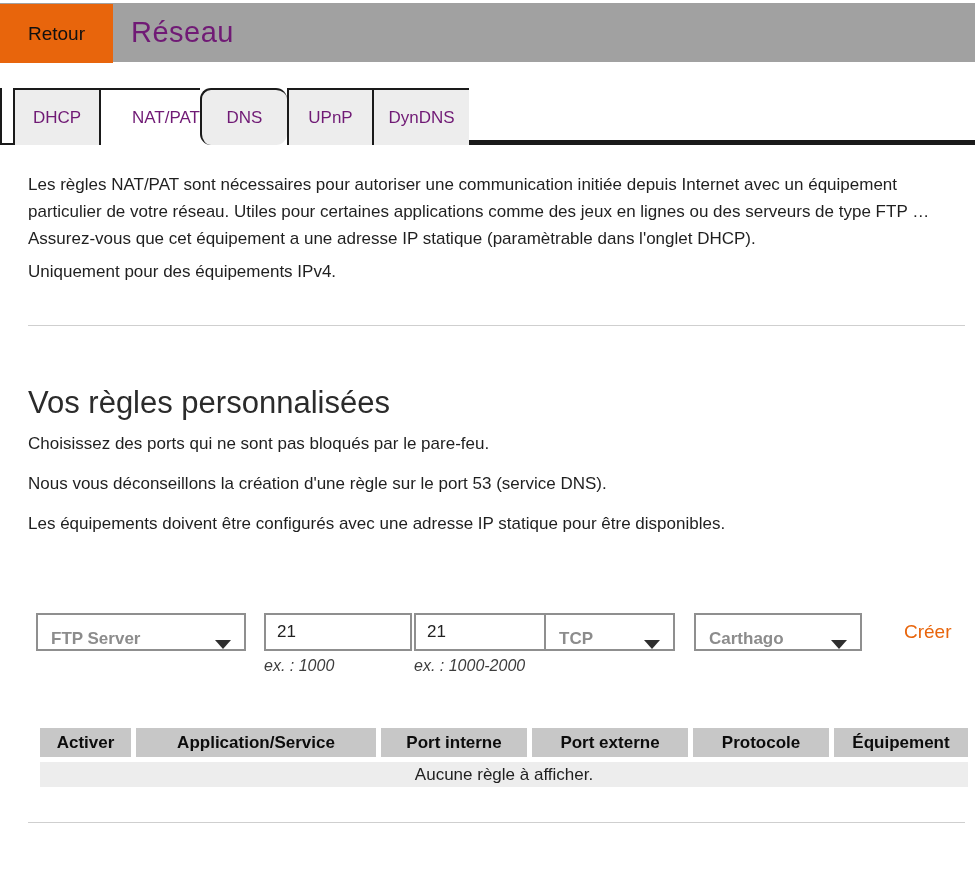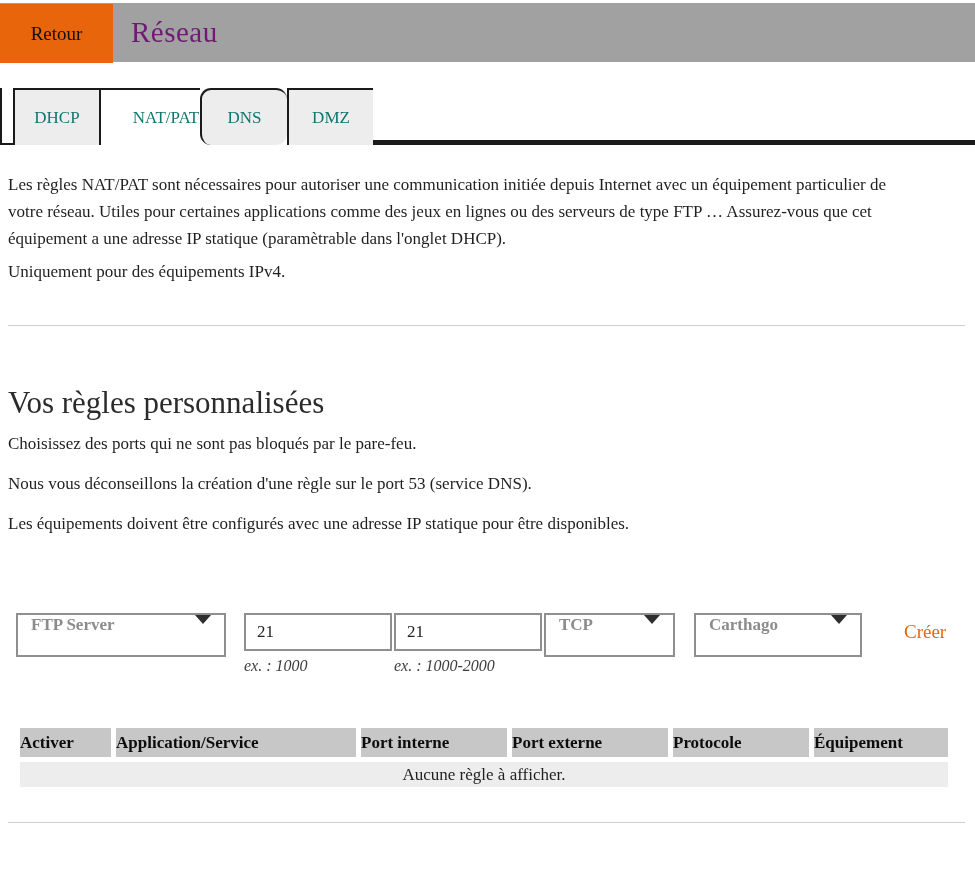--- a/index.html
+++ b/index.html
@@ -1,15 +1,15 @@
 <!DOCTYPE html>
 <html><head>
 <meta charset="utf-8">
 <style>
-  * { box-sizing: border-box; font-family: Liberation Serif, serif; }
+  * { box-sizing: border-box; }
   html, body { margin: 0; padding: 0; }
   body {
     width: 975px; height: 870px; background: #fff; overflow: hidden;
     font-family: "Liberation Sans", "DejaVu Sans", sans-serif;
     color: #1f1f1f;
   }
 
   
   .header { position: relative; margin-top: 3px; height: 59px; background: #a1a1a1; }
   .back-btn {
@@ -27,68 +27,68 @@
   
   .tabbar { margin-top: 26px; height: 57px; display: flex; align-items: flex-start; }
   .tab-edge {
     width: 13px; height: 57px;
     border-left: 2px solid #1a1a1a; border-bottom: 2px solid #1a1a1a;
   }
   .tab {
     height: 57px; background: #ededed;
     border-top: 2px solid #1a1a1a; border-left: 2px solid #1a1a1a;
     display: flex; align-items: center; justify-content: center;
-    font-size: 17px; color: #0f766e; cursor: pointer;
+    font-size: 17px; color: #701a75; cursor: pointer;
   }
   .tab.last { border-right: 2px solid #1a1a1a; }
   .tab.active { background: #ffffff; padding-left: 31px; }
   .t0 { width: 86px; } .t1 { width: 101px; } .t2 { width: 87px; border-radius: 11px; }
   .t3 { width: 85px; } .t4 { width: 97px; } .t5 { width: 86px; } .t6 { width: 89px; }
   .tab-baseline { flex: 1; height: 57px; border-bottom: 5px solid #1a1a1a; }
 
   
-  .main { padding-left: 8px; }
+  .main { padding-left: 28px; }
   .intro { width: 912px; margin: 26px 0 0 0; font-size: 17px; line-height: 27px; color: #1f1f1f; }
   .intro.second { margin-top: 6px; }
   .divider { height: 1px; background: #cfcfcf; border: none; margin: 40px 10px 0 0; }
   .divider.bottom { margin-top: 30px; }
   .section-heading { margin: 62px 0 0 0; font-size: 31px; line-height: 30px; font-weight: normal; color: #2b2b2b; }
   .hint { margin: 16px 0 20px 0; font-size: 17px; line-height: 20px; color: #1f1f1f; }
   .hint + .hint { margin-top: 0; }
 
   
   .form-row { display: flex; align-items: flex-start; margin: 79px 0 0 8px; }
   .sel {
-    height: 44px; border: 2px solid #8f8f8f; background: #fff;
-    display: flex; align-items: flex-start; justify-content: space-between;
+    height: 38px; border: 2px solid #8f8f8f; background: #fff;
+    display: flex; align-items: flex-end; justify-content: space-between;
     padding: 0 13px; cursor: pointer;
   }
   .sel-label { color: #8c8c8c; font-weight: bold; font-size: 17px; }
   .chevron {
     width: 0; height: 0;
     border-left: 8px solid transparent; border-right: 8px solid transparent;
     border-top: 9px solid #2e2e2e;
   }
   .sel-app { width: 210px; }
-  .sel-proto { width: 131px; margin-left: 20px; }
+  .sel-proto { width: 131px; }
   .sel-device { width: 168px; margin-left: 19px; }
   .field { margin-left: 18px; width: 130px; }
   .field + .field { margin-left: 20px; }
   .field input {
     width: 148px; height: 38px; border: 2px solid #8f8f8f; background: #fff;
     padding: 0 11px; font-size: 17px; color: #222; font-family: inherit;
   }
   .helper { margin-top: 5px; font-size: 16px; font-style: italic; color: #3d3d3d; line-height: 19px; }
   .creer { margin-left: 42px; margin-top: 8px; font-size: 19px; color: #e8650c; text-decoration: none; cursor: pointer; }
 
   
   table.rules { border-collapse: separate; border-spacing: 5px; margin: 48px 0 0 7px; table-layout: fixed; }
   table.rules th {
     background: #c7c7c7; height: 29px; padding: 0;
-    font-size: 17px; font-weight: bold; color: #0c0c0c; text-align: left;
+    font-size: 17px; font-weight: bold; color: #0c0c0c; text-align: center;
   }
   table.rules td.empty {
     background: #ededed; height: 25px; text-align: center;
     font-size: 17px; color: #1f1f1f;
   }
   .cw0 { width: 91px; } .cw1 { width: 240px; margin-top: 28px; } .cw2 { width: 146px; }
   .cw3 { width: 156px; } .cw4 { width: 136px; } .cw5 { width: 134px; }
 </style>
 </head>
 <body>
@@ -102,22 +102,25 @@
   <div class="tab-edge"></div>
   <div class="tab t0">
       <span>DHCP</span>
     </div>
   <div class="tab t1 active">
       <span>NAT/PAT</span>
     </div>
   <div class="tab t2">
       <span>DNS</span>
     </div>
-  <div class="tab t5">
-      <span>DMZ</span>
+  <div class="tab t3">
+      <span>UPnP</span>
+    </div>
+  <div class="tab t4">
+      <span>DynDNS</span>
     </div>
   <div class="tab-baseline"></div>
 </nav>
 
 <main class="main">
   <p class="intro">Les règles NAT/PAT sont nécessaires pour autoriser une communication initiée depuis Internet avec un équipement particulier de votre réseau. Utiles pour certaines applications comme des jeux en lignes ou des serveurs de type FTP … Assurez-vous que cet équipement a une adresse IP statique (paramètrable dans l'onglet DHCP).</p>
   <p class="intro second">Uniquement pour des équipements IPv4.</p>
 
   <hr class="divider">
 

